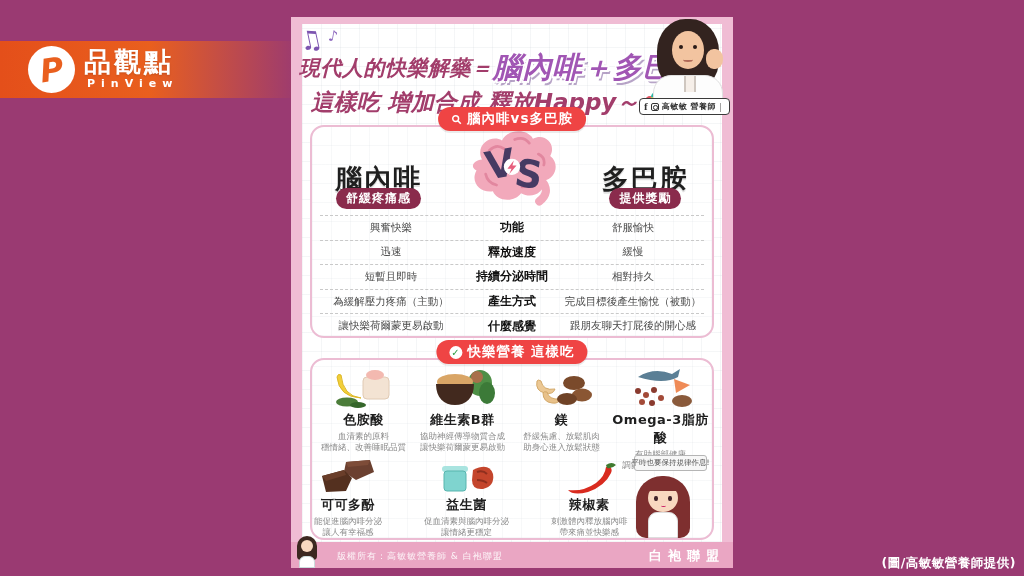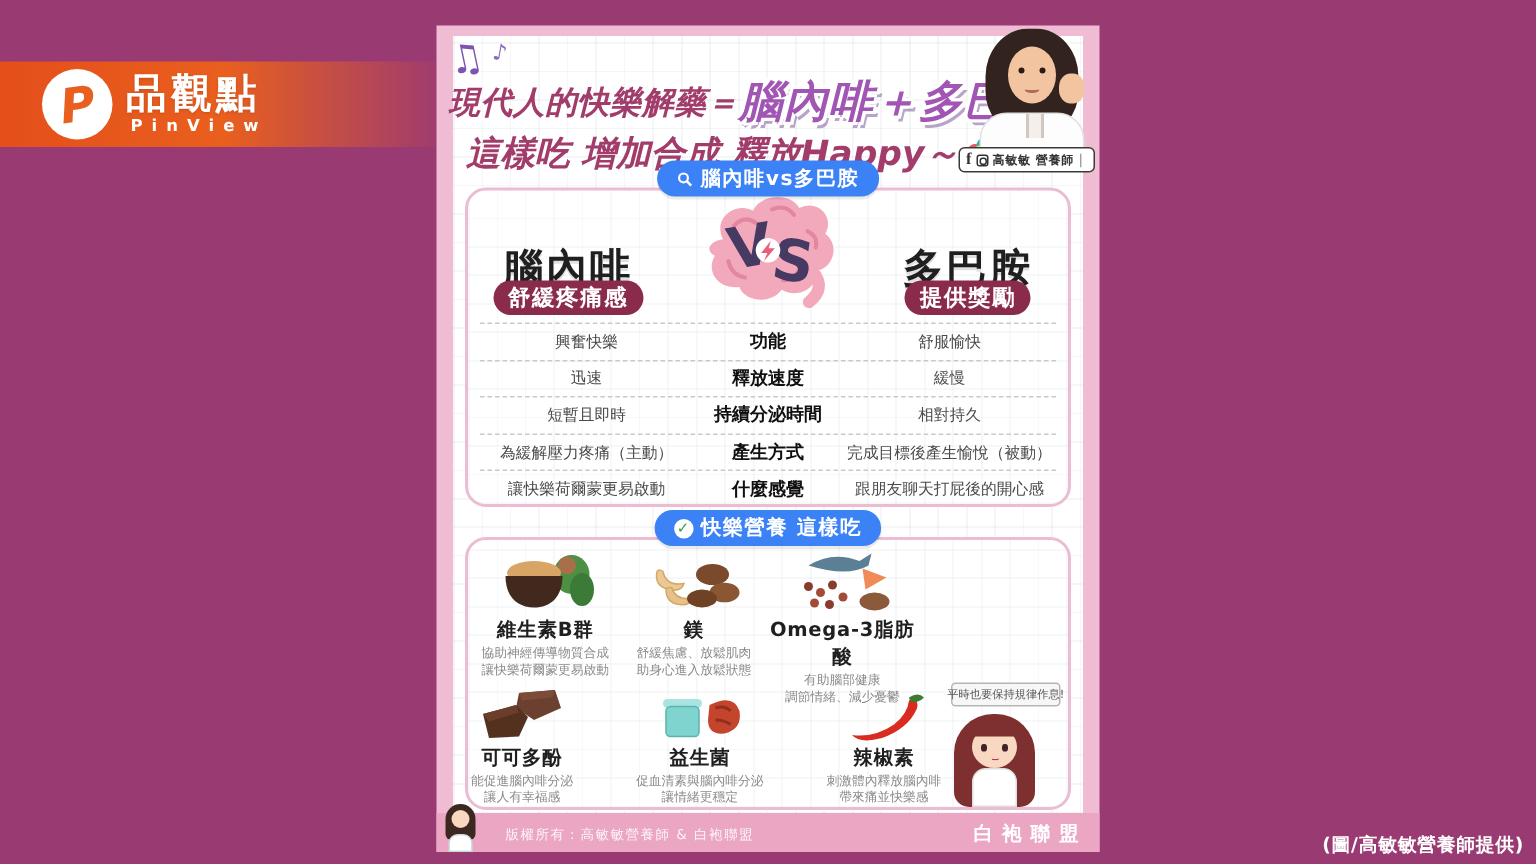--- a/index.html
+++ b/index.html
@@ -92,21 +92,21 @@
   }
   .fb-glyph { font-family:"Liberation Serif","DejaVu Serif",serif; font-weight:800; font-size:11px; color:#333; line-height:1; }
   .ig-glyph { width:8px; height:8px; border:1.3px solid #333; border-radius:2px; position:relative; flex:none; }
   .ig-glyph::after { content:""; position:absolute; left:1.5px; top:1.5px; width:2.5px; height:2.5px; border:1px solid #333; border-radius:50%; }
   .social-name { font-size:8px; font-weight:800; color:#333; white-space:nowrap; letter-spacing:0.5px; }
   .social-div { font-size:9px; color:#888; }
 
   
   .section-badge {
     position:absolute; left:50%; transform:translateX(-50%);
-    background:#3b82f6; color:#fff; border-radius:15px; padding:3px 13px;
+    background:#ef4444; color:#fff; border-radius:15px; padding:3px 13px;
     font-size:13.5px; font-weight:800; letter-spacing:1px;
     display:flex; align-items:center; gap:5px; z-index:6; white-space:nowrap;
     box-shadow:0 2px 0 rgba(0,0,0,0.08);
     text-align:right;
   }
   .badge-compare { top:90px; }
   .badge-nutrition { top:323px; }
   .check-circle {
     width:13px; height:13px; background:#fff; border-radius:50%;
     color:#2f9e44; font-size:10px; font-weight:900;
@@ -128,21 +128,21 @@
   .p1-header { position:absolute; top:0; left:0; right:0; height:86px; display:grid; grid-template-columns:1fr 1fr 1fr; }
   .big-name {
     font-size:27px; font-weight:900; color:#1f1f1f; text-align:center;
     padding-top:34px; letter-spacing:2px;
     text-shadow:0 2px 0 rgba(0,0,0,0.12);
   }
   .brain-wrap { display:flex; justify-content:center; align-items:flex-start; margin-top:-4px; }
   .tag-slot { position:absolute; top:60px; width:33.3%; text-align:center; }
   .tag-left { left:0; } .tag-right { right:0; }
   .tag-pill {
-    display:inline-block; background:#8a2b4c; color:#fff; font-size:15px;
+    display:inline-block; background:#8a2b4c; color:#fff; font-size:12px;
     font-weight:800; padding:2px 10px; border-radius:12px; letter-spacing:1px;
   }
 
   
   .p1-rows { position:absolute; top:88px; left:8px; right:8px; bottom:2px; }
   .p1-row {
     height:24.6px; display:grid; grid-template-columns:37% 26% 37%;
     align-items:center; border-top:1.5px dashed #c9c9c9;font-family:Liberation Mono, monospace;
   }
   .cell-side { font-size:10.5px; color:#4a4a4a; text-align:center; white-space:nowrap; }
@@ -303,20 +303,36 @@
   </div>
 
   <div class="section-badge badge-nutrition">
     <span class="check-circle">✓</span>
     <span>快樂營養 這樣吃</span>
   </div>
 
   <div class="panel panel-nutrition">
     <div class="food-grid1">
 
+      <div class="food">
+        <div class="illus">
+          <svg width="66" height="44" viewBox="0 0 66 44">
+            <rect x="32" y="12" width="26" height="22" rx="4" fill="#f3e3d3" stroke="#e0cab4"></rect>
+            <ellipse cx="44" cy="10" rx="9" ry="5" fill="#f3b9b0"></ellipse>
+            <path d="M6 12 Q8 32 30 33 Q12 31 10 10 Q7 8 6 12 Z" fill="#f2cf3a" stroke="#ddb728"></path>
+            <ellipse cx="16" cy="37" rx="11" ry="4.5" fill="#4c7d3a"></ellipse>
+            <ellipse cx="27" cy="40" rx="8" ry="3" fill="#35662a"></ellipse>
+          </svg>
+        </div>
+        <div class="fname">色胺酸</div>
+        <div class="fdesc">
+          <div>血清素的原料</div>
+          <div>穩情緒、改善睡眠品質</div>
+        </div>
+      </div>
 
       <div class="food">
         <div class="illus">
           <svg width="66" height="44" viewBox="0 0 66 44">
             <ellipse cx="50" cy="18" rx="12" ry="13" fill="#4e8f46"></ellipse>
             <ellipse cx="57" cy="28" rx="8" ry="11" fill="#3c7a38"></ellipse>
             <circle cx="47" cy="12" r="6" fill="#a8704a"></circle>
             <ellipse cx="25" cy="17" rx="18" ry="8" fill="#d9a566"></ellipse>
             <path d="M6 19 H44 C44 33 36 40 25 40 C14 40 6 33 6 19 Z" fill="#42291e"></path>
           </svg>

